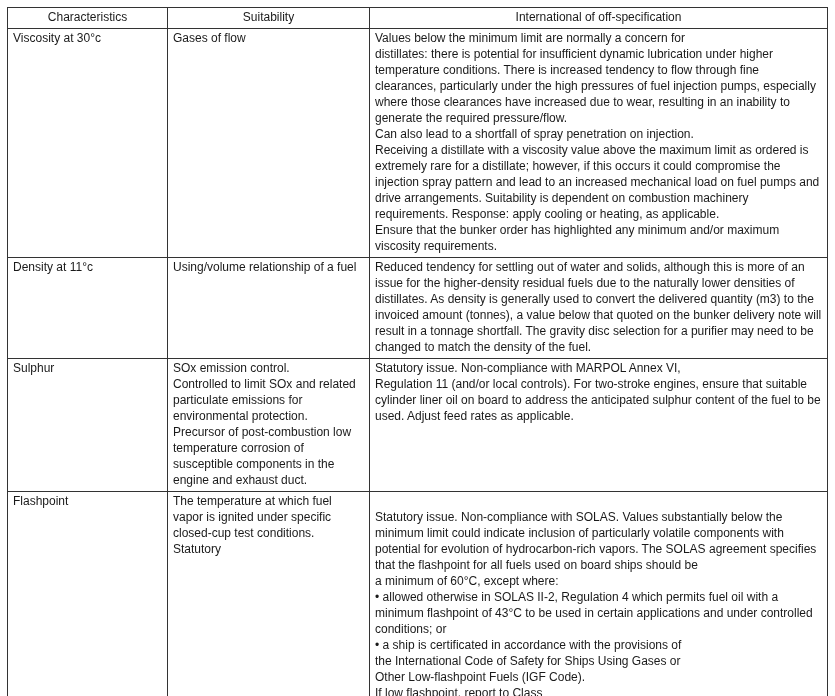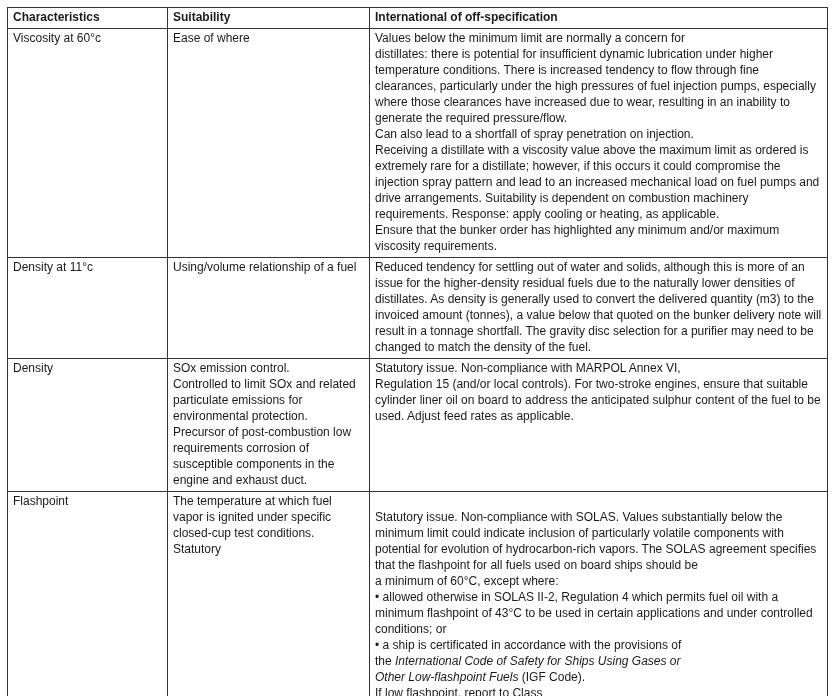--- a/index.html
+++ b/index.html
@@ -25,67 +25,67 @@
   }
   table.doc-table th,
   table.doc-table td {
     border: 1px solid #333333;
     vertical-align: top;
     padding: 1px 5px 3px 5px;
     white-space: pre-line;
     overflow-wrap: break-word;
   }
   table.doc-table th {
-    text-align: left;
-    font-weight: bold;
+    text-align: center;
+    font-weight: normal;
   }
   col.c1 { width: 160px; }
   col.c2 { width: 202px; }
   col.c3 { width: 458px; }
-  .italic { font-style: italic; }
+  .italic { }
 </style>
 </head>
 <body>
 
 <div class="page">
   <table class="doc-table">
     <colgroup>
       <col class="c1">
       <col class="c2">
       <col class="c3">
     </colgroup>
     <thead>
       <tr>
         <th>Characteristics</th>
         <th>Suitability</th>
         <th>International of off-specification</th>
       </tr>
     </thead>
     <tbody>
       <tr>
-        <td>Viscosity at 60°c</td>
-        <td>Ease of where</td>
+        <td>Viscosity at 30°c</td>
+        <td>Gases of flow</td>
         <td>Values below the minimum limit are normally a concern for
 distillates: there is potential for insufficient dynamic lubrication under higher temperature conditions. There is increased tendency to flow through fine clearances, particularly under the high pressures of fuel injection pumps, especially where those clearances have increased due to wear, resulting in an inability to generate the required pressure/flow.
 Can also lead to a shortfall of spray penetration on injection.
 Receiving a distillate with a viscosity value above the maximum limit as ordered is extremely rare for a distillate; however, if this occurs it could compromise the injection spray pattern and lead to an increased mechanical load on fuel pumps and drive arrangements. Suitability is dependent on combustion machinery requirements. Response: apply cooling or heating, as applicable.
 Ensure that the bunker order has highlighted any minimum and/or maximum viscosity requirements.</td>
       </tr>
       <tr>
         <td>Density at 11°c</td>
         <td>Using/volume relationship of a fuel</td>
         <td>Reduced tendency for settling out of water and solids, although this is more of an issue for the higher-density residual fuels due to the naturally lower densities of distillates. As density is generally used to convert the delivered quantity (m3) to the invoiced amount (tonnes), a value below that quoted on the bunker delivery note will result in a tonnage shortfall. The gravity disc selection for a purifier may need to be changed to match the density of the fuel.</td>
       </tr>
       <tr>
-        <td>Density</td>
+        <td>Sulphur</td>
         <td>SOx emission control.
 Controlled to limit SOx and related particulate emissions for environmental protection.
-Precursor of post-combustion low requirements corrosion of susceptible components in the engine and exhaust duct.</td>
+Precursor of post-combustion low temperature corrosion of susceptible components in the engine and exhaust duct.</td>
         <td>Statutory issue. Non-compliance with MARPOL Annex VI,
-Regulation 15 (and/or local controls). For two-stroke engines, ensure that suitable cylinder liner oil on board to address the anticipated sulphur content of the fuel to be used. Adjust feed rates as applicable.</td>
+Regulation 11 (and/or local controls). For two-stroke engines, ensure that suitable cylinder liner oil on board to address the anticipated sulphur content of the fuel to be used. Adjust feed rates as applicable.</td>
       </tr>
       <tr>
         <td>Flashpoint</td>
         <td>The temperature at which fuel vapor is ignited under specific closed-cup test conditions.
 Statutory</td>
         <td>
           <span>Statutory issue. Non-compliance with SOLAS. Values substantially below the minimum limit could indicate inclusion of particularly volatile components with potential for evolution of hydrocarbon-rich vapors. The SOLAS agreement specifies that the flashpoint for all fuels used on board ships should be
 a minimum of 60°C, except where:
 • allowed otherwise in SOLAS II-2, Regulation 4 which permits fuel oil with a minimum flashpoint of 43°C to be used in certain applications and under controlled conditions; or
 • a ship is certificated in accordance with the provisions of

